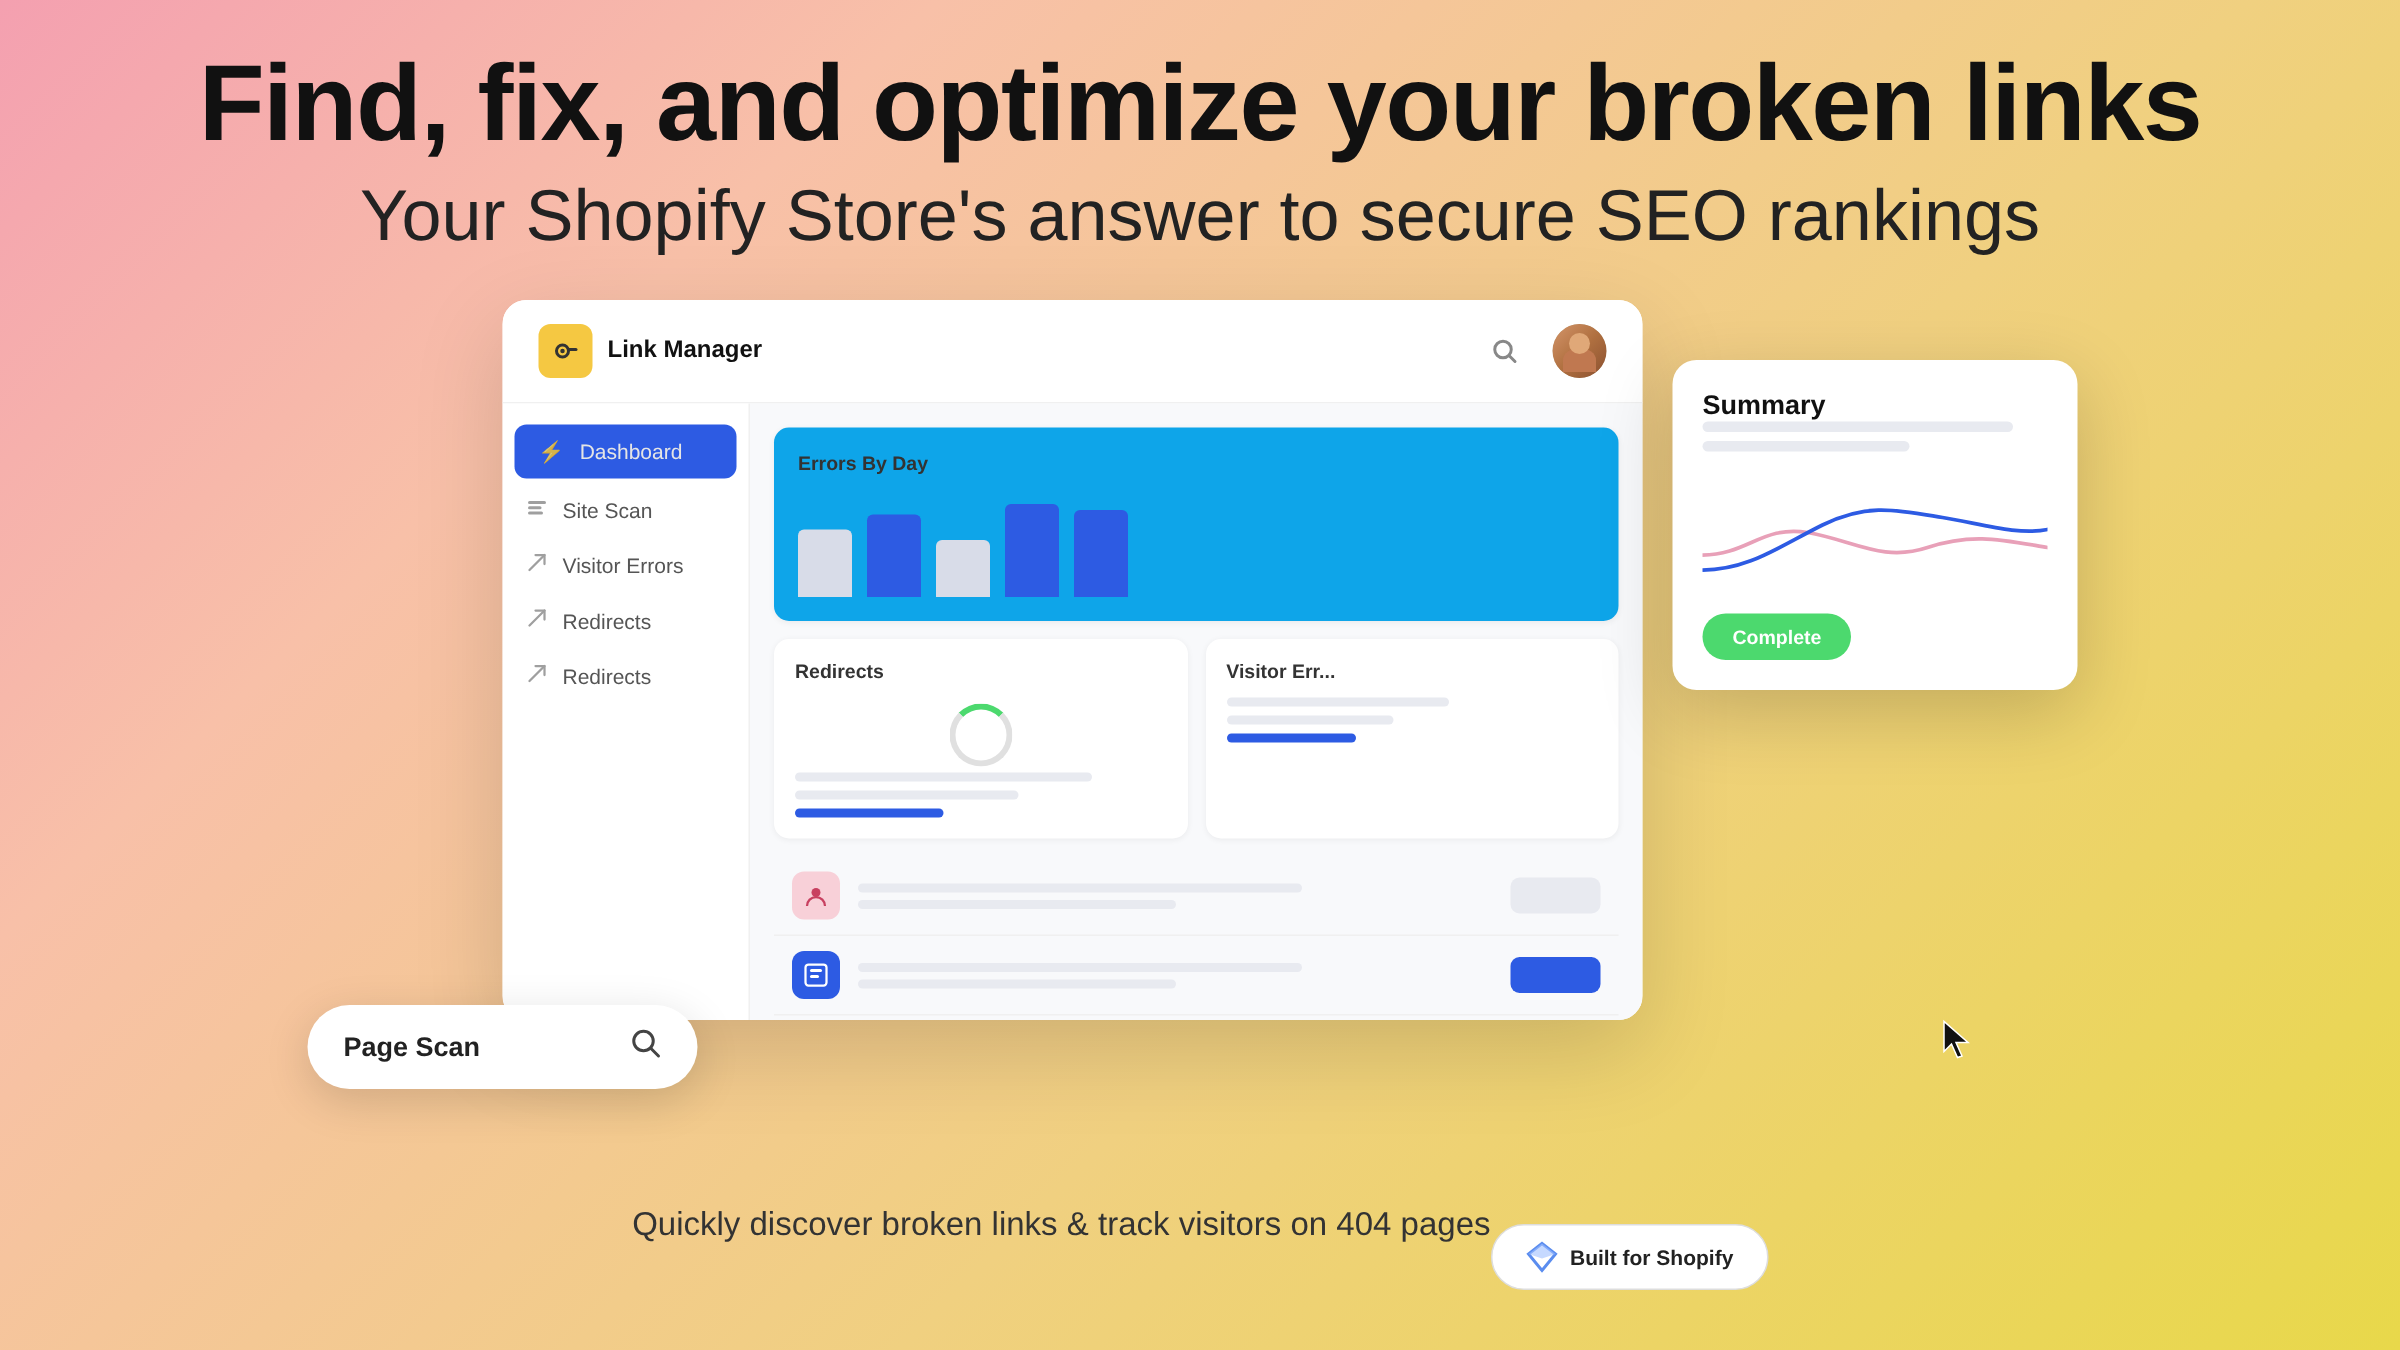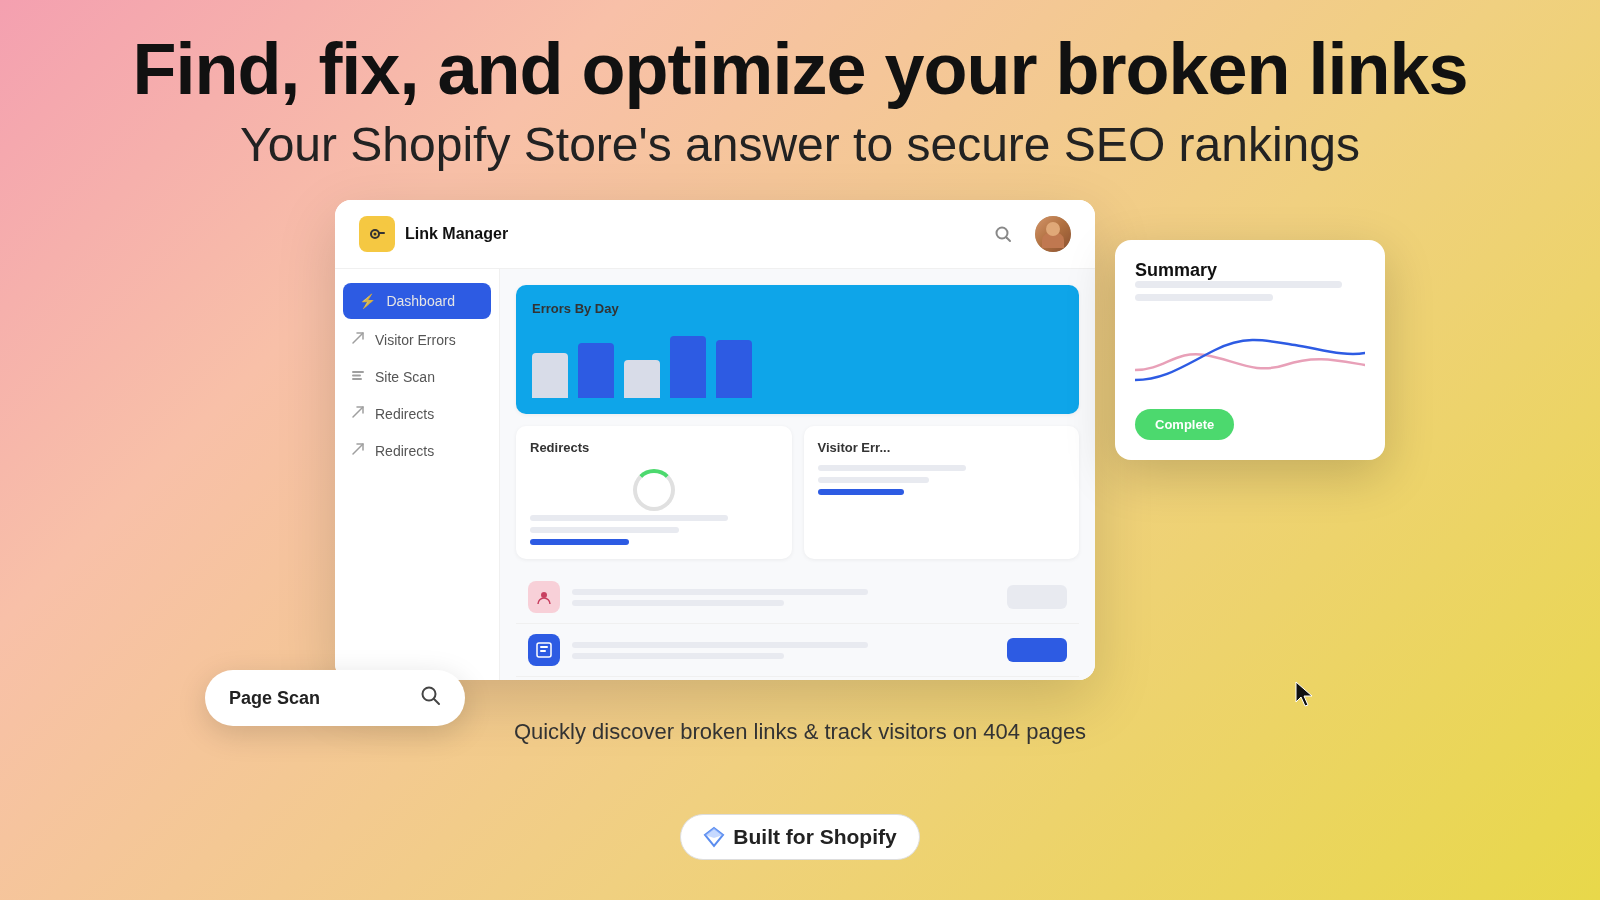--- a/index.html
+++ b/index.html
@@ -35,36 +35,34 @@
     }
 
     .bottom-text {
       position: absolute;
       bottom: 40px;
       left: 0;
       right: 0;
       display: flex;
       align-items: center;
       justify-content: center;
-      gap: 24px;
       z-index: 10;
-      flex-direction: column;
     }
     .bottom-tagline {
       font-size: 22px;
       color: #333;
     }
     .built-badge {
       display: flex;
       align-items: center;
       gap: 8px;
       background: white;
       border-radius: 30px;
       padding: 10px 22px;
-      font-size: 21px;
+      font-size: 14px;
       font-weight: 600;
       color: #222;
       border: 1px solid #ddd;
       margin-top: 45px;
     }
     .diamond-icon {
       width: 22px;
       height: 22px;
     }
 
@@ -471,35 +469,35 @@
   <div class="app-body">
 
     <div class="sidebar">
       <div class="sidebar-item active">
         <span class="sidebar-item-icon">⚡</span>
         <span class="sidebar-item-label">Dashboard</span>
       </div>
       <div class="sidebar-item">
         <span class="sidebar-item-icon">
           <svg width="14" height="14" viewBox="0 0 14 14" fill="none">
-            <path d="M2 12 L12 2" stroke="#888" stroke-width="1.5" stroke-linecap="round"></path>
-            <path d="M6 2 L12 2 L12 8" stroke="#888" stroke-width="1.5" stroke-linecap="round" stroke-linejoin="round" fill="none"></path>
-          </svg>
-        </span>
-        <span class="sidebar-item-label">Visitor Errors</span>
-      </div>
-      <div class="sidebar-item">
-        <span class="sidebar-item-icon">
-          <svg width="14" height="14" viewBox="0 0 14 14" fill="none">
             <rect x="1" y="3" width="12" height="2" rx="1" fill="#888"></rect>
             <rect x="1" y="6.5" width="9" height="2" rx="1" fill="#888"></rect>
             <rect x="1" y="10" width="10" height="2" rx="1" fill="#888"></rect>
           </svg>
         </span>
         <span class="sidebar-item-label">Site Scan</span>
+      </div>
+      <div class="sidebar-item">
+        <span class="sidebar-item-icon">
+          <svg width="14" height="14" viewBox="0 0 14 14" fill="none">
+            <path d="M2 12 L12 2" stroke="#888" stroke-width="1.5" stroke-linecap="round"></path>
+            <path d="M6 2 L12 2 L12 8" stroke="#888" stroke-width="1.5" stroke-linecap="round" stroke-linejoin="round" fill="none"></path>
+          </svg>
+        </span>
+        <span class="sidebar-item-label">Visitor Errors</span>
       </div>
       <div class="sidebar-item">
         <span class="sidebar-item-icon">
           <svg width="14" height="14" viewBox="0 0 14 14" fill="none">
             <path d="M2 12 L12 2" stroke="#888" stroke-width="1.5" stroke-linecap="round"></path>
             <path d="M6 2 L12 2 L12 8" stroke="#888" stroke-width="1.5" stroke-linecap="round" stroke-linejoin="round" fill="none"></path>
           </svg>
         </span>
         <span class="sidebar-item-label">Redirects</span>
       </div>

